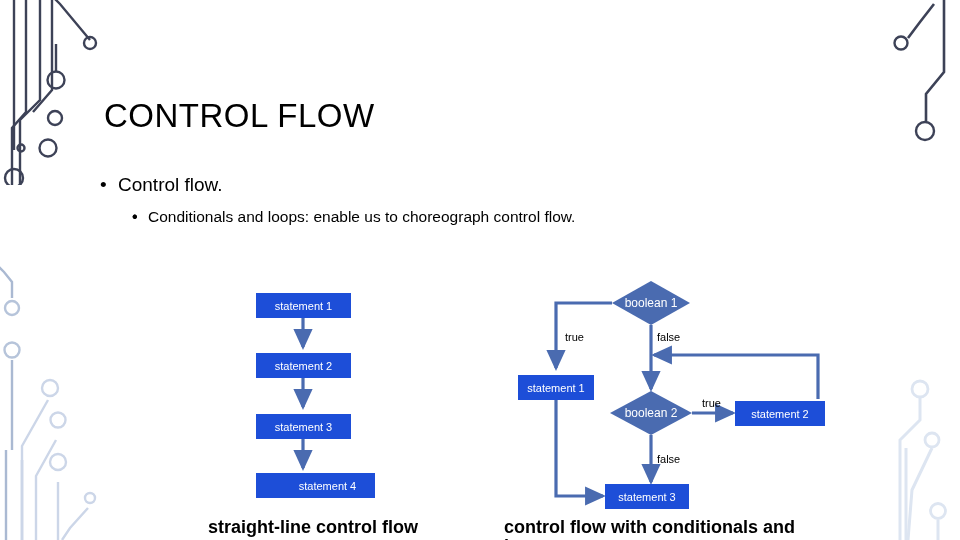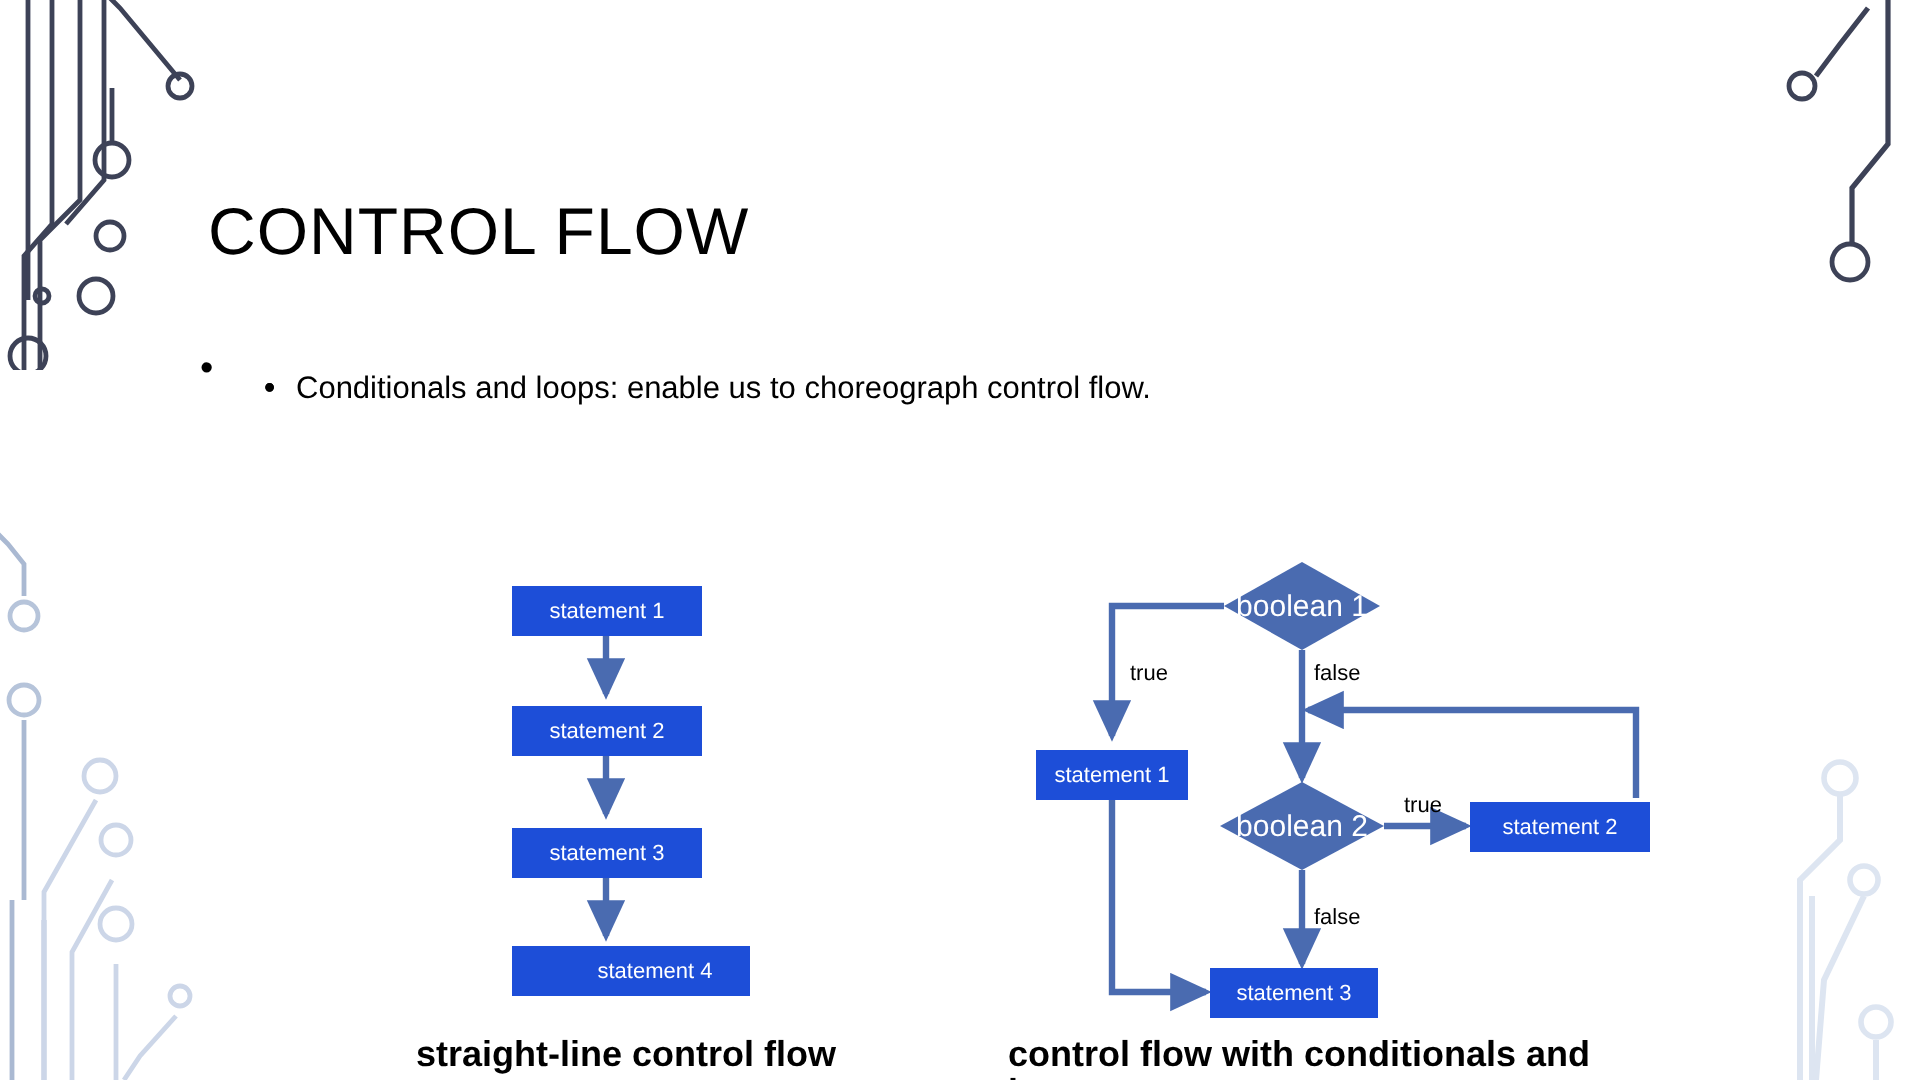--- a/index.html
+++ b/index.html
@@ -65,21 +65,21 @@
     color: #ffffff;
     font-size: 11px;
     display: flex;
     align-items: center;
     justify-content: center;
     white-space: nowrap;
   }
   .flow-diamond-label {
     position: absolute;
     color: #ffffff;
-    font-size: 15px;
+    font-size: 12px;
     white-space: nowrap;
     display: flex;
     align-items: center;
     justify-content: center;
     z-index: 3;
   }
   .edge-label {
     position: absolute;
     font-size: 11px;
     color: #000;
@@ -167,20 +167,21 @@
     <circle cx="54" cy="62" r="7"></circle>
     <circle cx="60" cy="133" r="7.5"></circle>
   </g>
 </svg>
 
 <div id="page-title">CONTROL FLOW</div>
 
 <div id="bullet-list">
   <div class="bullet-l1">
     <span class="dot">•</span>
+    <span>Control flow.</span>
   </div>
   <div class="sub-list">
     <div class="bullet-l2">
       <span class="dot">•</span>
     </div>
     <div class="bullet-l2">
       <span class="dot">•</span>
       <span>Conditionals and loops: enable us to choreograph control flow.</span>
     </div>
   </div>

